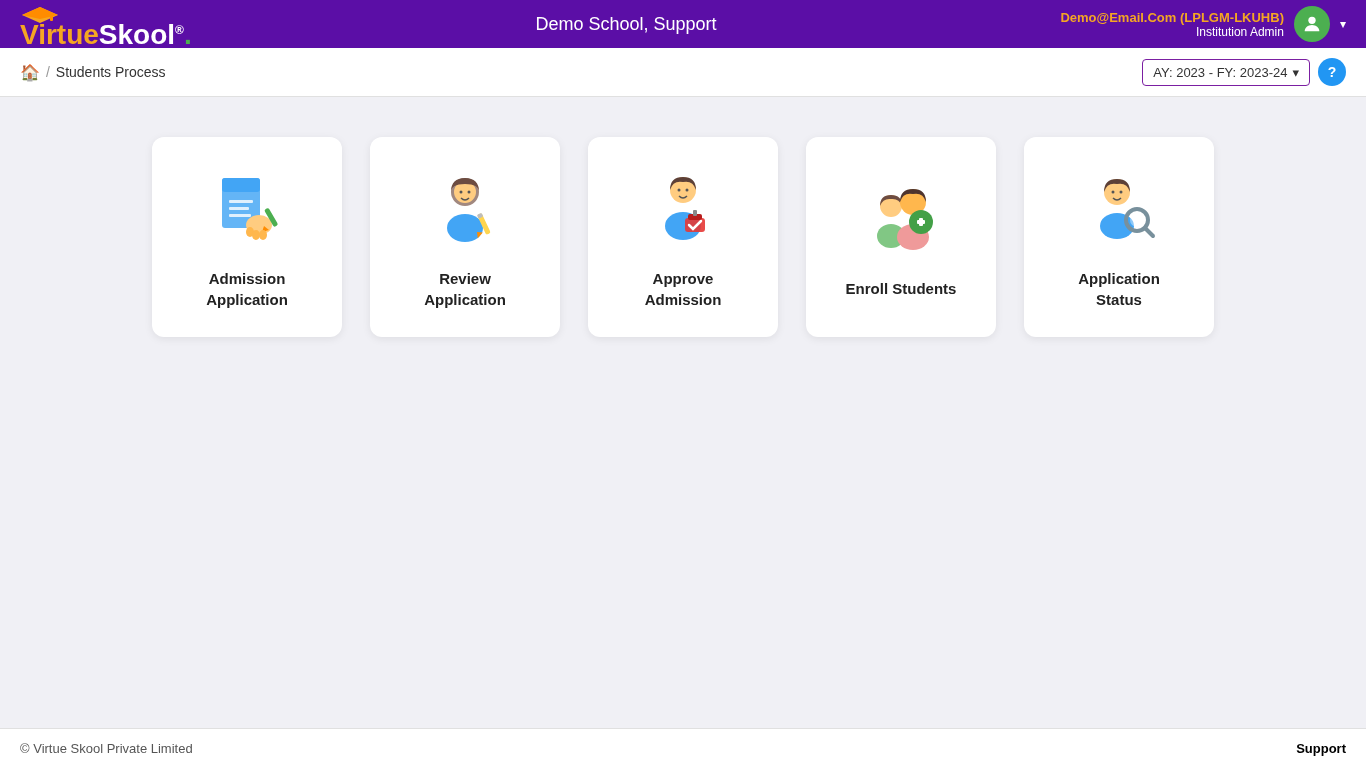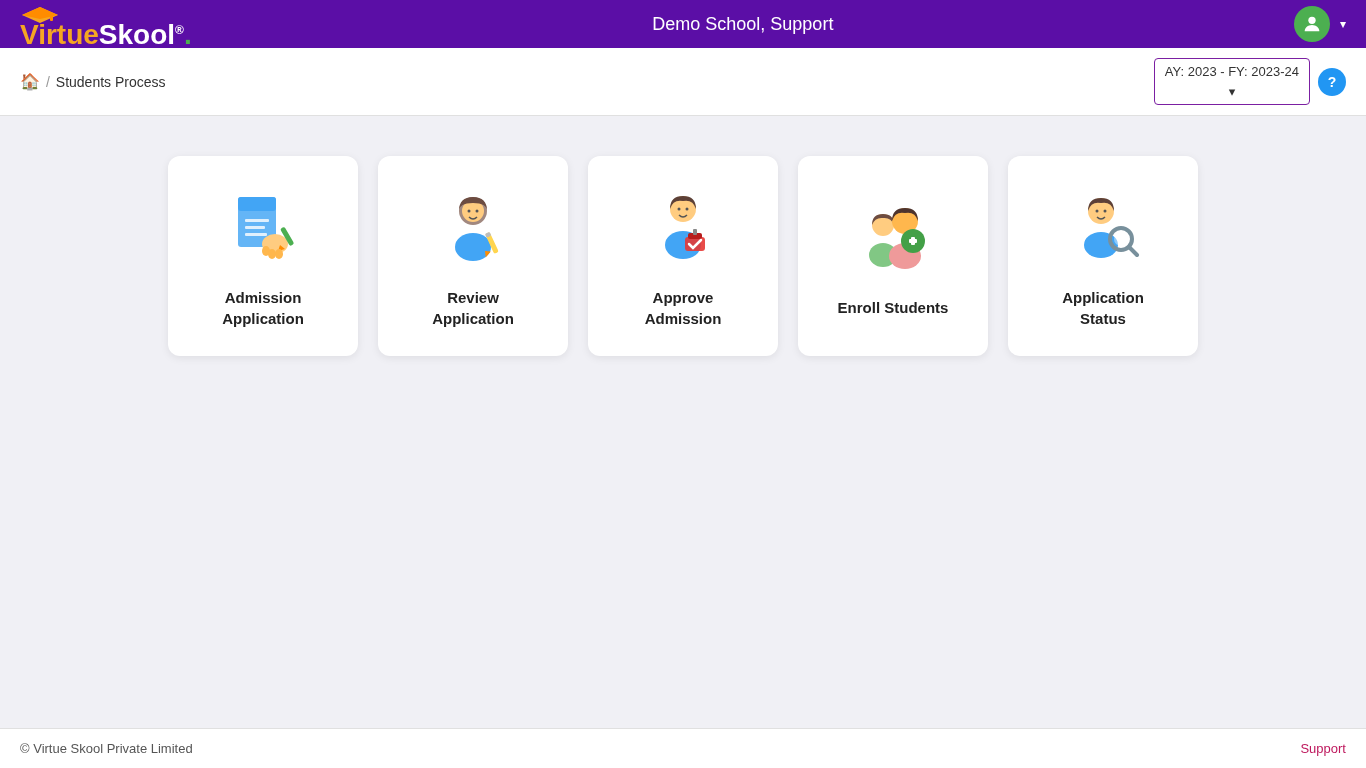--- a/index.html
+++ b/index.html
@@ -95,21 +95,20 @@
       border: 1px solid #7b1fa2;
       border-radius: 4px;
       padding: 5px 10px;
       color: #333;
       font-size: 13px;
       display: flex;
       align-items: center;
       gap: 5px;
       cursor: pointer;
       background: white;
-      flex-direction: column;
     }
     .help-btn {
       width: 28px;
       height: 28px;
       border-radius: 50%;
       background: #2196F3;
       color: white;
       display: flex;
       align-items: center;
       justify-content: center;
@@ -122,21 +121,21 @@
     
     .main-content {
       flex: 1;
       padding: 40px 60px;
       display: flex;
       align-items: flex-start;
       justify-content: center;
     }
     .cards-row {
       display: flex;
-      gap: 20px;
+      gap: 28px;
       flex-wrap: wrap;
       border-radius: 6px;
     }
 
     
     .card {
       background: white;
       border-radius: 12px;
       width: 190px;
       min-height: 200px;
@@ -198,20 +197,24 @@
         <span>
           <span class="logo-virtue">Virtue</span><span class="logo-skool">Skool</span><span class="logo-reg">®</span><span class="logo-dot">.</span>
         </span>
       </span>
     </span>
   </div>
 
   <div class="header-center">Demo School, Support</div>
 
   <div class="header-right">
+    <div class="user-info">
+      <div class="user-email">Demo@Email.Com (LPLGM-LKUHB)</div>
+      <div class="user-role">Institution Admin</div>
+    </div>
     <div class="avatar-circle">
       <svg width="22" height="22" viewBox="0 0 24 24" fill="white">
         <circle cx="12" cy="8" r="4"></circle>
         <path d="M4 20c0-4 3.6-7 8-7s8 3 8 7"></path>
       </svg>
     </div>
     <span class="dropdown-arrow">▾</span>
   </div>
 </header>
 
@@ -343,14 +346,14 @@
         </svg>
       </div>
       <div class="card-label">Application<br>Status</div>
     </div>
 
   </div>
 </main>
 
 <footer class="footer">
   <span>© Virtue Skool Private Limited</span>
-  <span style="cursor:pointer; color:#be185d;">Support</span>
+  <span style="cursor:pointer; color:#000000;font-weight:bold;">Support</span>
 </footer>
 
 </body></html>

